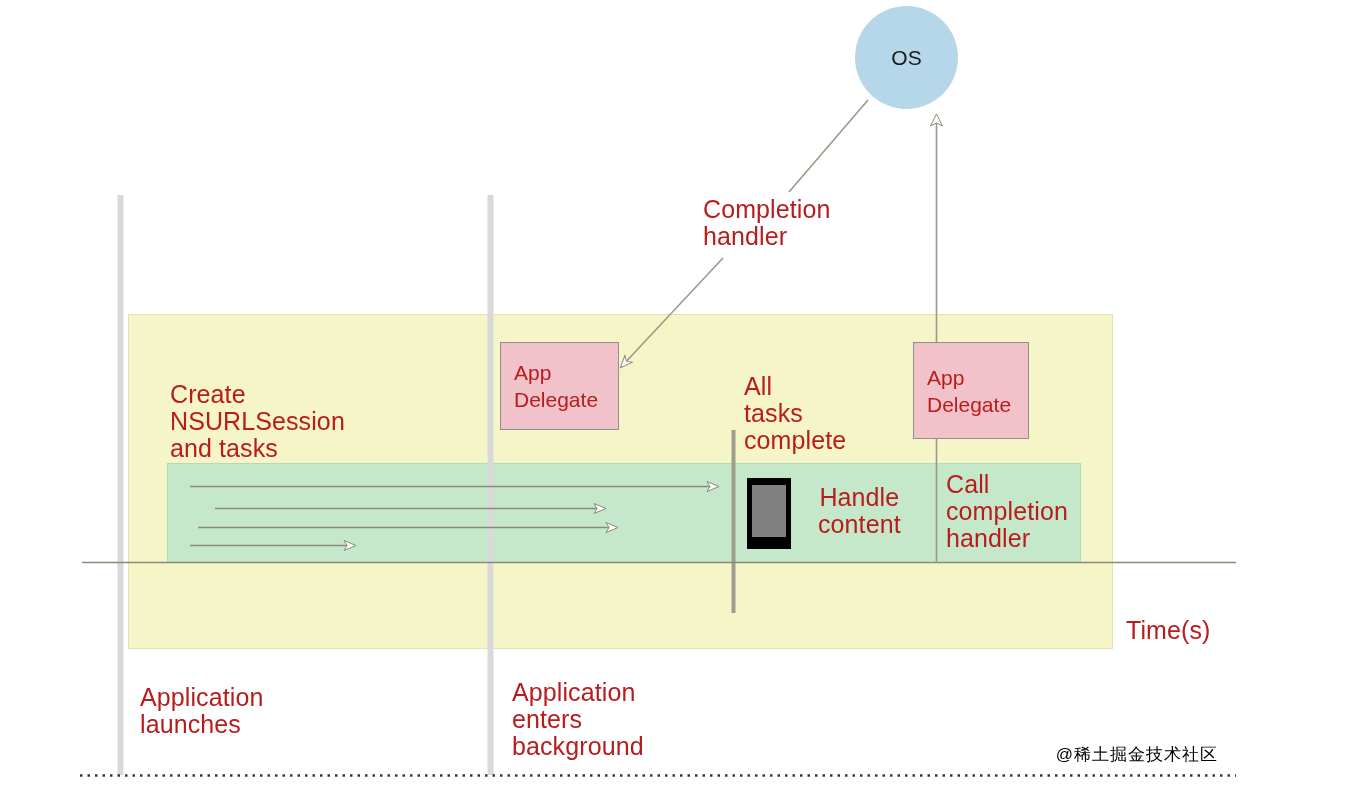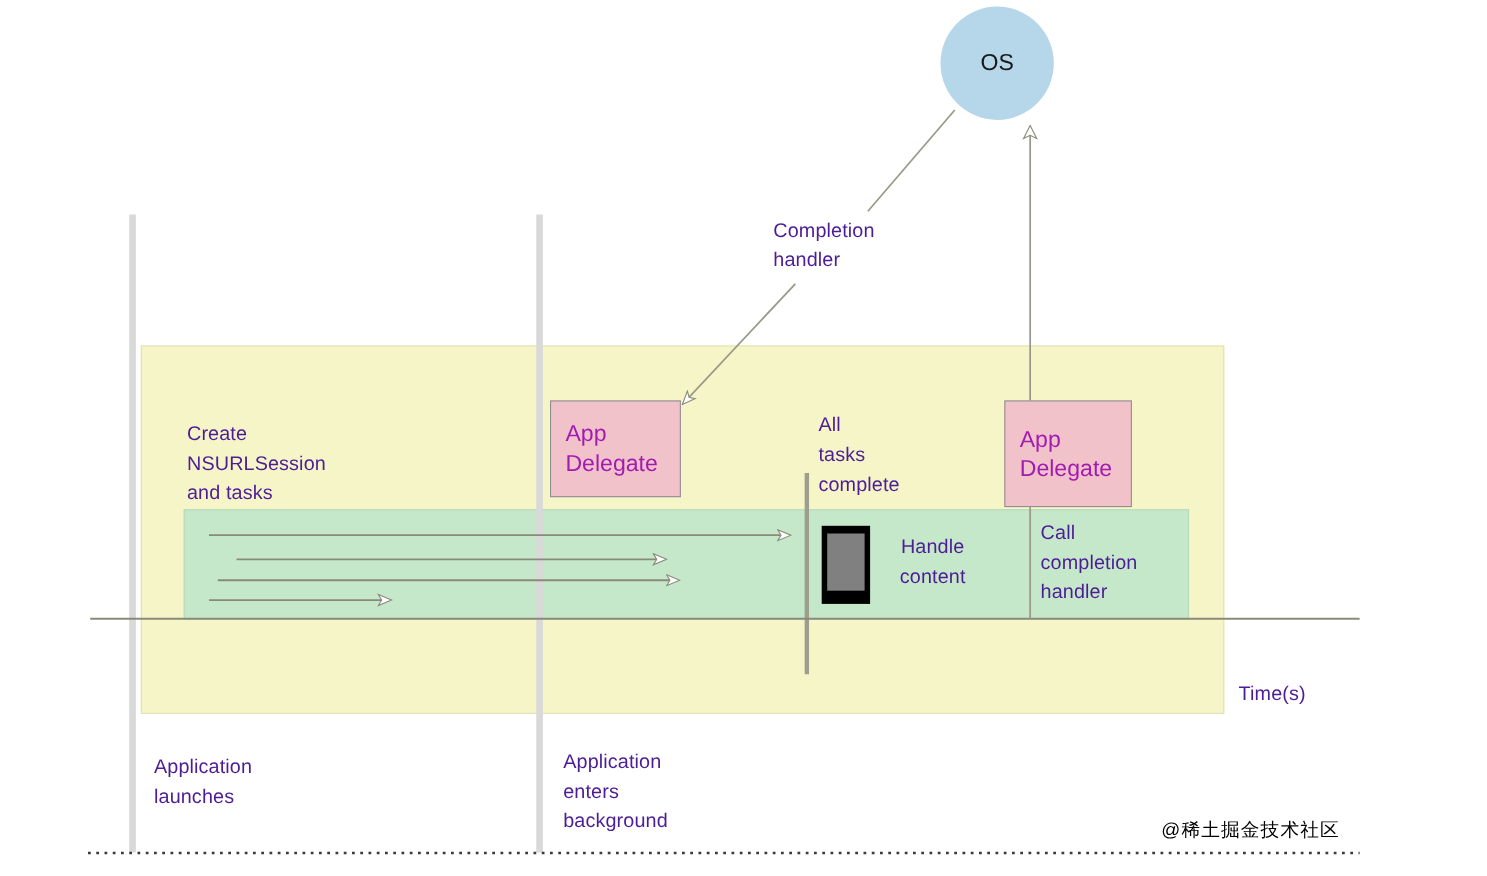--- a/index.html
+++ b/index.html
@@ -20,36 +20,35 @@
   }
   .svg-layer {
     position: absolute;
     left: 0;
     top: 0;
     width: 1352px;
     height: 796px;
   }
   .lbl {
     position: absolute;
-    color: #4c1d95;
-    font-size: 18px;
+    color: #b91c1c;
+    font-size: 25px;
     line-height: 27px;
     white-space: pre-line;
     letter-spacing: 0.1px;
   }
   .box-label {
     position: absolute;
     display: flex;
     align-items: center;
     justify-content: flex-start;
     font-size: 21px;
     line-height: 27px;
-    color: #a21caf;
+    color: #b91c1c;
     white-space: pre-line;
-    margin-top: 22px;
   }
   
   #app-band {
     position: absolute;
     left: 128px;
     top: 314px;
     width: 985px;
     height: 335px;
     background: #f5f5c8;
     border: 1px solid #e2e2b4;

